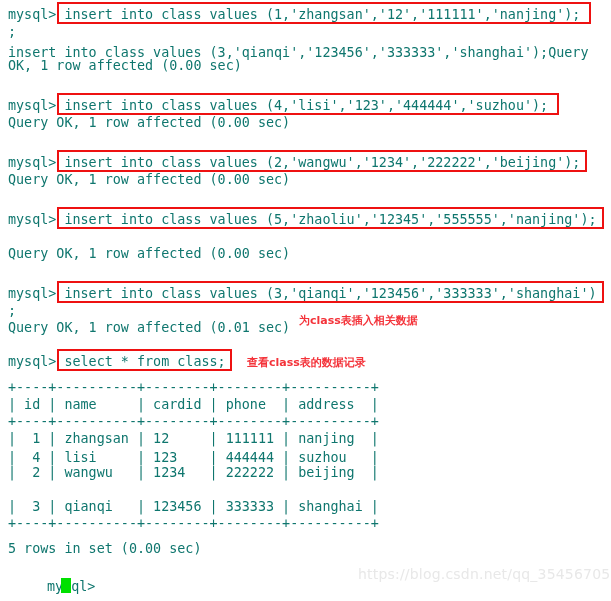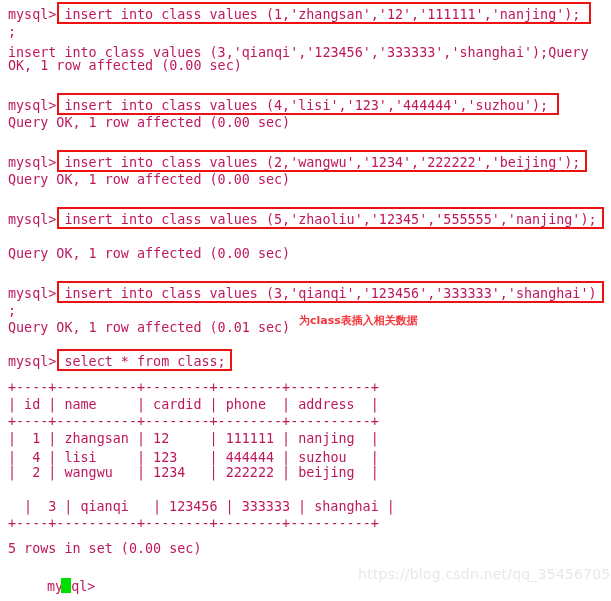--- a/index.html
+++ b/index.html
@@ -25,21 +25,21 @@
     width: 611px;
     height: 601px;
   }
   
   .ln {
     position: absolute;
     font-family: "DejaVu Sans Mono", monospace;
     font-size: 13.4px;
     line-height: 17px;
     white-space: pre;
-    color: #be185d;
+    color: #0f766e;
     letter-spacing: 0px;
   }
   .clip-top {
     color: #6a6a6a;
     opacity: .75;
   }
   
   .redbox {
     position: absolute;
     border: 2px solid #ee1111;
@@ -114,21 +114,21 @@
 
     <div class="ln" style="left:8px; top:413px;">+----+----------+--------+--------+----------+</div>
 
     <div class="ln" style="left:8px; top:430px;">|  1 | zhangsan | 12     | 111111 | nanjing  |</div>
 
     <div class="ln" style="left:8px; top:449px;">|  4 | lisi     | 123    | 444444 | suzhou   |</div>
 
     <div class="ln" style="left:8px; top:464px;">|  2 | wangwu   | 1234   | 222222 | beijing  |</div>
 
 
-    <div class="ln" style="left:24px; top:498px;">|  3 | qianqi   | 123456 | 333333 | shanghai |</div>
+    <div class="ln" style="left:8px; top:498px;">|  3 | qianqi   | 123456 | 333333 | shanghai |</div>
 
     <div class="ln" style="left:8px; top:515px;">+----+----------+--------+--------+----------+</div>
 
     <div class="ln" style="left:8px; top:540px;">5 rows in set (0.00 sec)</div>
 
     <div class="ln" style="left:8px; top:578px;margin-left:39px;">mysql&gt;</div>
 
     <div class="cursor" style="left:61px; top:578px; width:10px; height:15px;"></div>
 
   </div>
@@ -140,16 +140,17 @@
   <div class="redbox" style="left:57px; top:150px; width:530px; height:22px;"></div>
 
   <div class="redbox" style="left:57px; top:207px; width:547px; height:22px;"></div>
 
   <div class="redbox" style="left:57px; top:281px; width:547px; height:22px;"></div>
 
   <div class="redbox" style="left:57px; top:349px; width:175px; height:22px;"></div>
 
   <div class="note" style="left:299px; top:313px;">为class表插入相关数据</div>
 
+  <div class="note" style="left:247px; top:355px;">查看class表的数据记录</div>
 
   <div class="watermark" style="left:358px; top:566px;">https://blog.csdn.net/qq_35456705</div>
 
 </div>
 
 </body></html>

